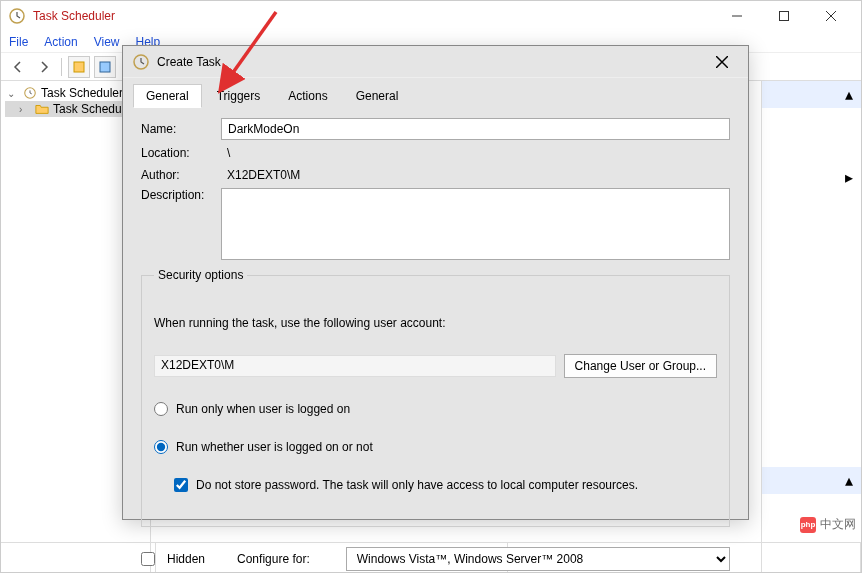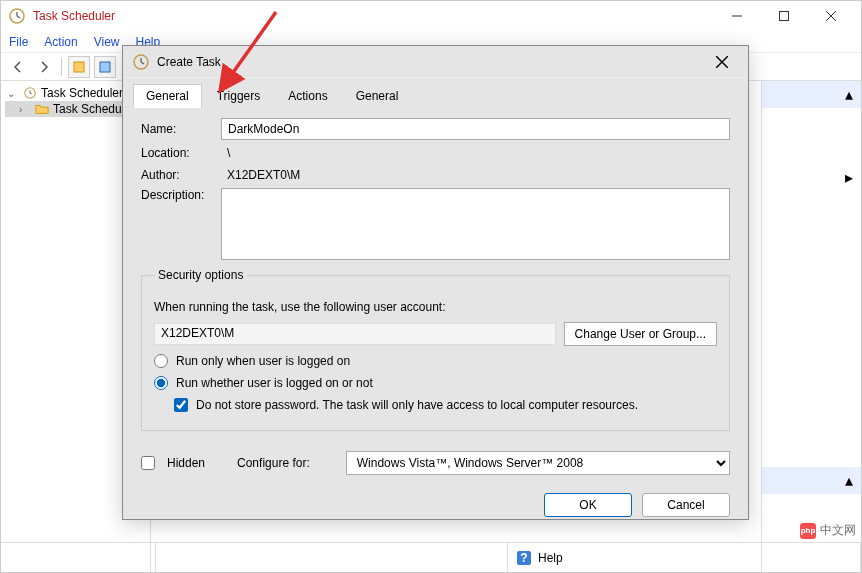--- a/index.html
+++ b/index.html
@@ -50,37 +50,37 @@
 .tab-content { padding: 10px 18px; }
 
 .form-row { display: flex; align-items: center; margin-bottom: 4px; }
 .form-label { width: 80px; color: #000; }
 .form-input { flex: 1; height: 22px; border: 1px solid #aaa; padding: 2px 6px; font-size: 12px; }
 .form-static { flex: 1; padding: 2px 6px; }
 .form-textarea { flex: 1; height: 72px; border: 1px solid #aaa; padding: 4px 6px; resize: none; }
 
 fieldset { border: 1px solid #ccc; padding: 10px 12px; margin-top: 8px; }
 legend { padding: 0 4px; color: #000; }
-.sec-row { display: flex; align-items: center; margin: 8px 0; gap: 8px; }
+.sec-row { display: flex; align-items: center; margin: 24px 0; gap: 8px; }
 .user-acc { flex: 1; height: 22px; border: 1px solid #ddd; background: #f5f5f5; padding: 2px 6px; }
 .btn { height: 24px; padding: 0 10px; border: 1px solid #aaa; background: #fdfdfd; cursor: default; }
 .radio, .check { width: 14px; height: 14px; accent-color: #0067c0; }
 
 .bottom-row { display: flex; align-items: center; padding: 10px 18px; gap: 12px; }
 .config-select { flex: 1; height: 24px; border: 1px solid #aaa; padding: 2px 6px; background: #fff; margin-left: 24px; }
 
 .dlg-buttons { display: flex; justify-content: flex-end; gap: 10px; padding: 8px 18px 12px; }
 .dlg-btn { width: 88px; height: 24px; border: 1px solid #0067c0; background: #fff; border-radius: 3px; }
 .dlg-btn.cancel { border-color: #aaa; }
 
 
 .arrow { position: absolute; left: 212px; top: 8px; pointer-events: none; }
 
 
-.watermark { position: absolute; right: 6px; bottom: 34px; display: flex; align-items: center; gap: 4px; opacity: 0.85; }
+.watermark { position: absolute; right: 6px; bottom: 40px; display: flex; align-items: center; gap: 4px; opacity: 0.85; }
 .watermark .logo { width: 16px; height: 16px; background: #f23030; border-radius: 3px; color: #fff; font-size: 8px; display: flex; align-items: center; justify-content: center; font-weight: bold; }
 .watermark .wt { font-size: 12px; color: #555; }
 </style>
 </head>
 <body>
 
 <div class="main-window">
   <div class="main-titlebar">
     <svg class="title-icon" viewBox="0 0 16 16">
         <circle cx="8" cy="8" r="7" fill="none" stroke="#c0a050" stroke-width="1.5"></circle>

